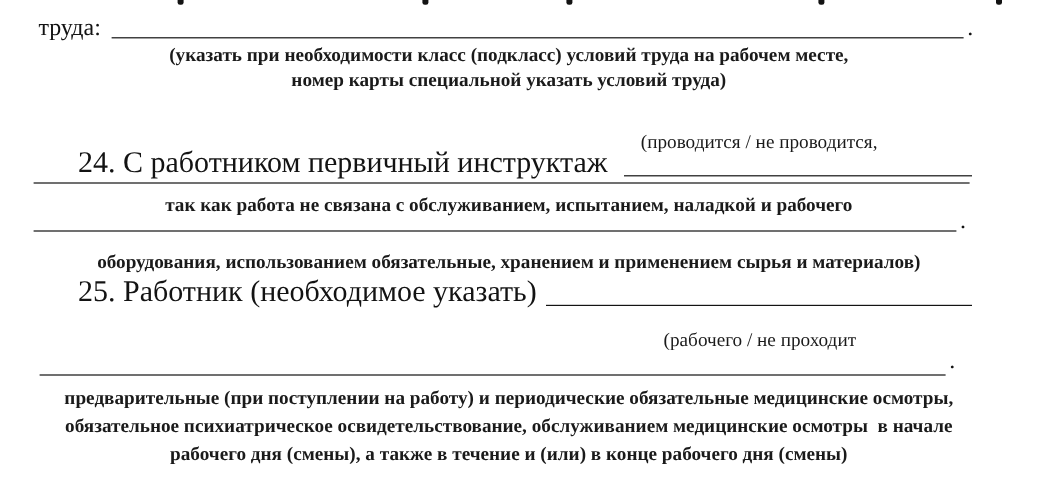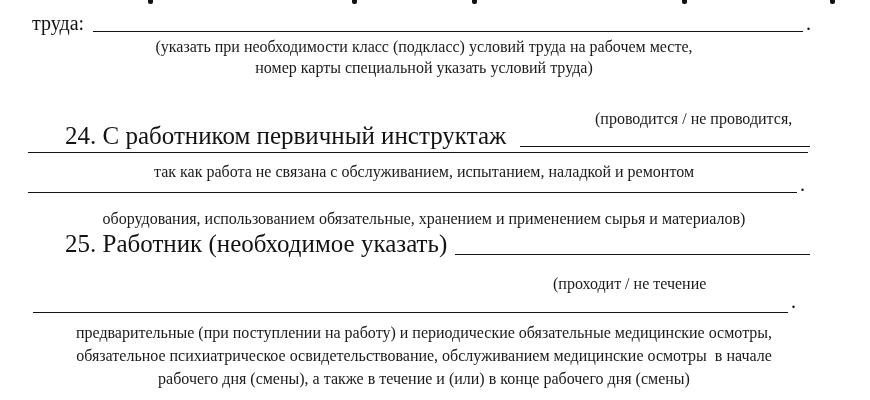--- a/index.html
+++ b/index.html
@@ -10,21 +10,21 @@
     height: 400px;
     background: #ffffff;
     color: #131313;
     font-family: "Liberation Serif", "DejaVu Serif", serif;
     overflow: hidden;
   }
   .abs { position: absolute; }
   .t-small  { font-size: 20px; line-height: 24px; white-space: nowrap; }
   .t-clause { font-size: 25px; line-height: 30px; white-space: nowrap; }
   .caption  { font-size: 16px; line-height: 18px; white-space: pre; color: #1a1a1a; }
-  .center-caption { left: 0; width: 848px; text-align: center; }
+  .center-caption { left: 0; width: 848px; text-align: center; font-weight: bold; }
   .row { display: flex; align-items: stretch; }
   .blank-inline {
     flex: 1 1 auto;
     border-bottom: 1.5px solid #131313;
   }
   .gap9  { margin-left: 9px;  margin-bottom: 3px; }
   .gap14 { margin-left: 14px; margin-bottom: 4px; }
   .gap8  { margin-left: 8px;  margin-bottom: 4px; }
   .period-tail { align-self: flex-end; margin-left: 3px; }
   .blank-line { height: 0; border-bottom: 1.5px solid #131313; }
@@ -55,37 +55,37 @@
   </div>
 
   <div class="abs caption center-caption" style="top:38px">(указать при необходимости класс (подкласс) условий труда на рабочем месте,</div>
   <div class="abs caption center-caption" style="top:59px">номер карты специальной указать условий труда)</div>
 
   <div class="abs row t-clause" style="left:65px; top:77px; width:745px;margin-top:44px;">
     <span>24. С работником первичный инструктаж</span>
     <span class="blank-inline gap14"></span>
   </div>
 
-  <div class="abs caption" style="left:595px; top:110px;">(проводится / не проводится,</div>
+  <div class="abs caption" style="left:534px; top:110px;">(проводится / не проводится,</div>
 
   <div class="abs blank-line" style="left:28px; top:152px; width:780px;"></div>
 
-  <div class="abs caption center-caption" style="top:163px">так как работа не связана с обслуживанием, испытанием, наладкой и ремонтом</div>
+  <div class="abs caption center-caption" style="top:163px">так как работа не связана с обслуживанием, испытанием, наладкой и рабочего</div>
 
   <div class="abs blank-line" style="left:28px; top:192px; width:769px;"></div>
   <span class="abs t-small" style="left:800px; top:172px;">.</span>
 
   <div class="abs caption center-caption" style="top:210px">оборудования, использованием обязательные, хранением и применением сырья и материалов)</div>
 
   <div class="abs row t-clause" style="left:65px; top:229px; width:745px;">
     <span>25. Работник (необходимое указать)</span>
     <span class="blank-inline gap8"></span>
   </div>
 
-  <div class="abs caption" style="left:553px; top:275px;">(проходит / не течение</div>
+  <div class="abs caption" style="left:553px; top:275px;">(рабочего / не проходит</div>
 
   <div class="abs blank-line" style="left:33px; top:312px; width:755px;"></div>
   <span class="abs t-small" style="left:791px; top:289px;">.</span>
 
   <div class="abs caption center-caption" style="top:324px">предварительные (при поступлении на работу) и периодические обязательные медицинские осмотры,</div>
   <div class="abs caption center-caption" style="top:347px">обязательное психиатрическое освидетельствование, обслуживанием медицинские осмотры  в начале</div>
   <div class="abs caption center-caption" style="top:370px">рабочего дня (смены), а также в течение и (или) в конце рабочего дня (смены)</div>
 
 </div>
 

